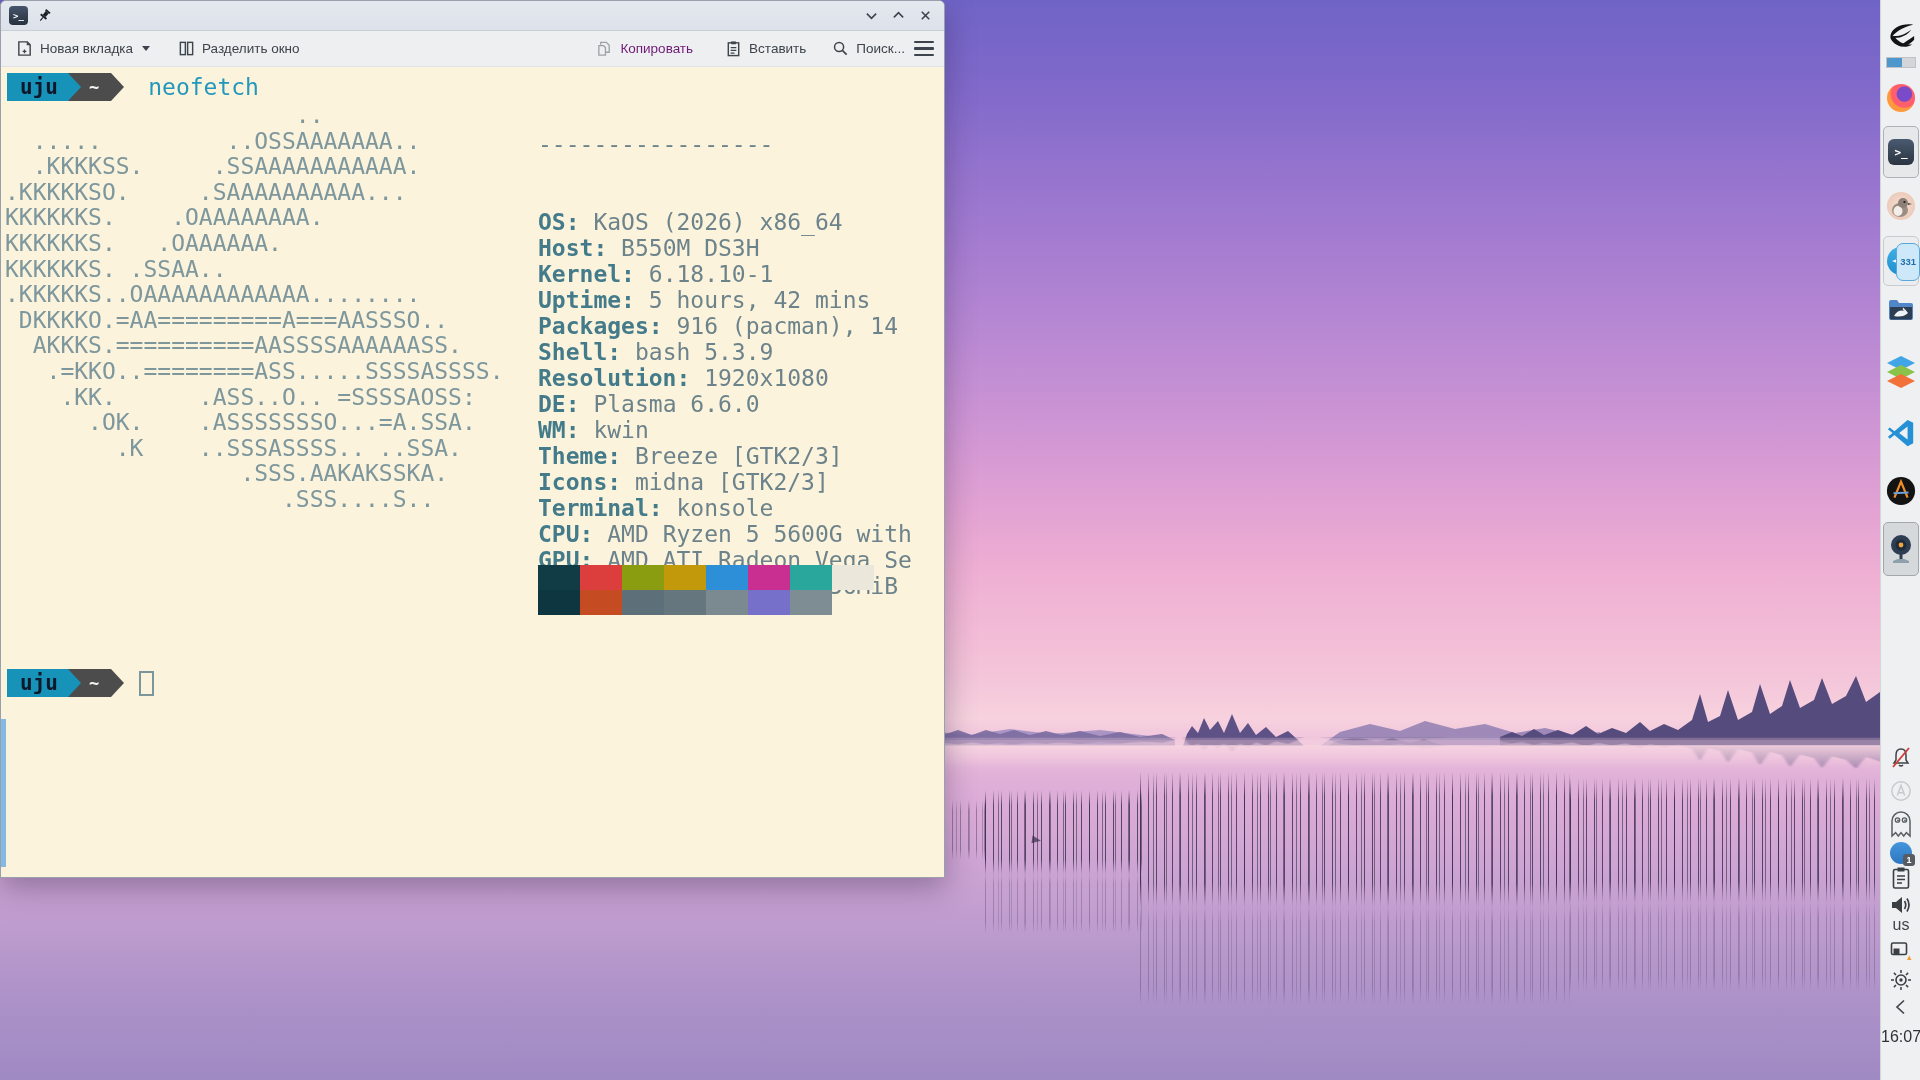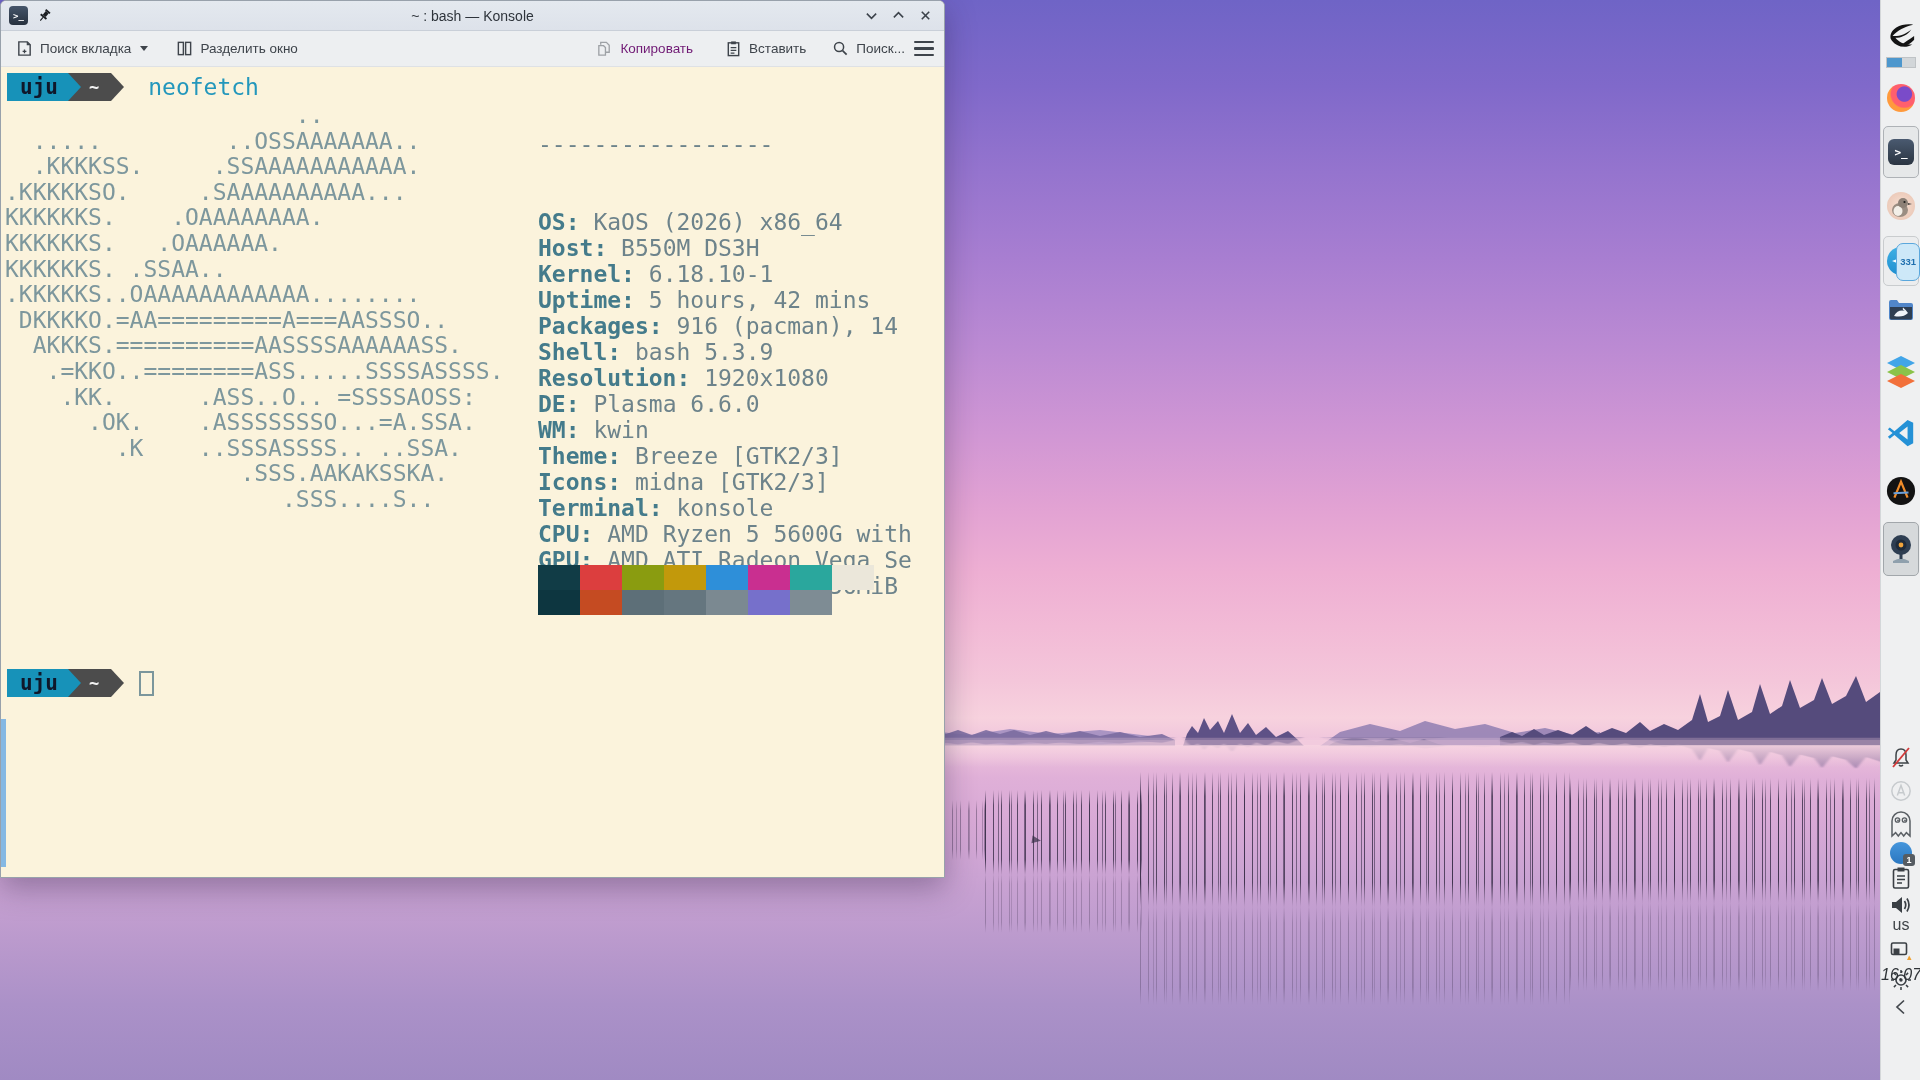--- a/index.html
+++ b/index.html
@@ -146,21 +146,20 @@
   <div class="titlebar">
     <div class="tb-appicon">&gt;_</div>
     <svg class="tb-pin" width="15" height="15" viewBox="0 0 16 16">
       <g transform="rotate(40 8 8)" fill="#1c1f23">
         <rect x="5" y="1.5" width="6" height="2"></rect>
           <rect x="6" y="3.5" width="4" height="5"></rect>
         <rect x="4" y="8.5" width="8" height="2"></rect>
           <rect x="7.4" y="10.5" width="1.2" height="4.5"></rect>
       </g>
     </svg>
-    <div class="tb-title">~ : bash — Konsole</div>
     <div class="tb-buttons">
       <div class="tb-btn">
         <svg width="13" height="13" viewBox="0 0 14 14">
             <path d="M2 5 L7 10 L12 5" fill="none" stroke="#3c434b" stroke-width="1.7"></path>
           </svg>
       </div>
       <div class="tb-btn">
         <svg width="13" height="13" viewBox="0 0 14 14">
             <path d="M2 9 L7 4 L12 9" fill="none" stroke="#3c434b" stroke-width="1.7"></path>
           </svg>
@@ -173,21 +172,21 @@
     </div>
   </div>
 
   <div class="toolbar">
     <div class="tool" style="margin-left:6px;">
       <svg width="17" height="17" viewBox="0 0 18 18">
         <path d="M3 2 H12 L15 5 V16 H3 Z" fill="none" stroke="#3e444b" stroke-width="1.5"></path>
         <path d="M12 2 V5 H15" fill="none" stroke="#3e444b" stroke-width="1.3"></path>
         <path d="M7 12 H11 M9 10 V14" stroke="#3e444b" stroke-width="1.4"></path>
       </svg>
-      <span>Поиск вкладка</span>
+      <span>Новая вкладка</span>
       <span class="caret-down"></span>
     </div>
     <div class="tool" style="margin-left:10px;">
       <svg width="17" height="17" viewBox="0 0 18 18">
         <rect x="2.5" y="2.5" width="5.3" height="13" fill="none" stroke="#3e444b" stroke-width="1.5"></rect>
         <rect x="10.2" y="2.5" width="5.3" height="13" fill="none" stroke="#3e444b" stroke-width="1.5"></rect>
       </svg>
       <span>Разделить окно</span>
     </div>
     <div class="spacer"></div>
@@ -444,16 +443,16 @@
       </g>
     </svg>
   </div>
 
   <div class="pi" style="top:998px;">
     <svg width="18" height="18" viewBox="0 0 18 18">
       <path d="M12 2.5 L5 9 L12 15.5" fill="none" stroke="#43484d" stroke-width="1.7"></path>
     </svg>
   </div>
 
-  <div class="pi" style="top:966px;font-style:italic;">
+  <div class="pi" style="top:1028px;">
     <span class="clock">16:07</span>
   </div>
 </div>
 
 </body></html>

